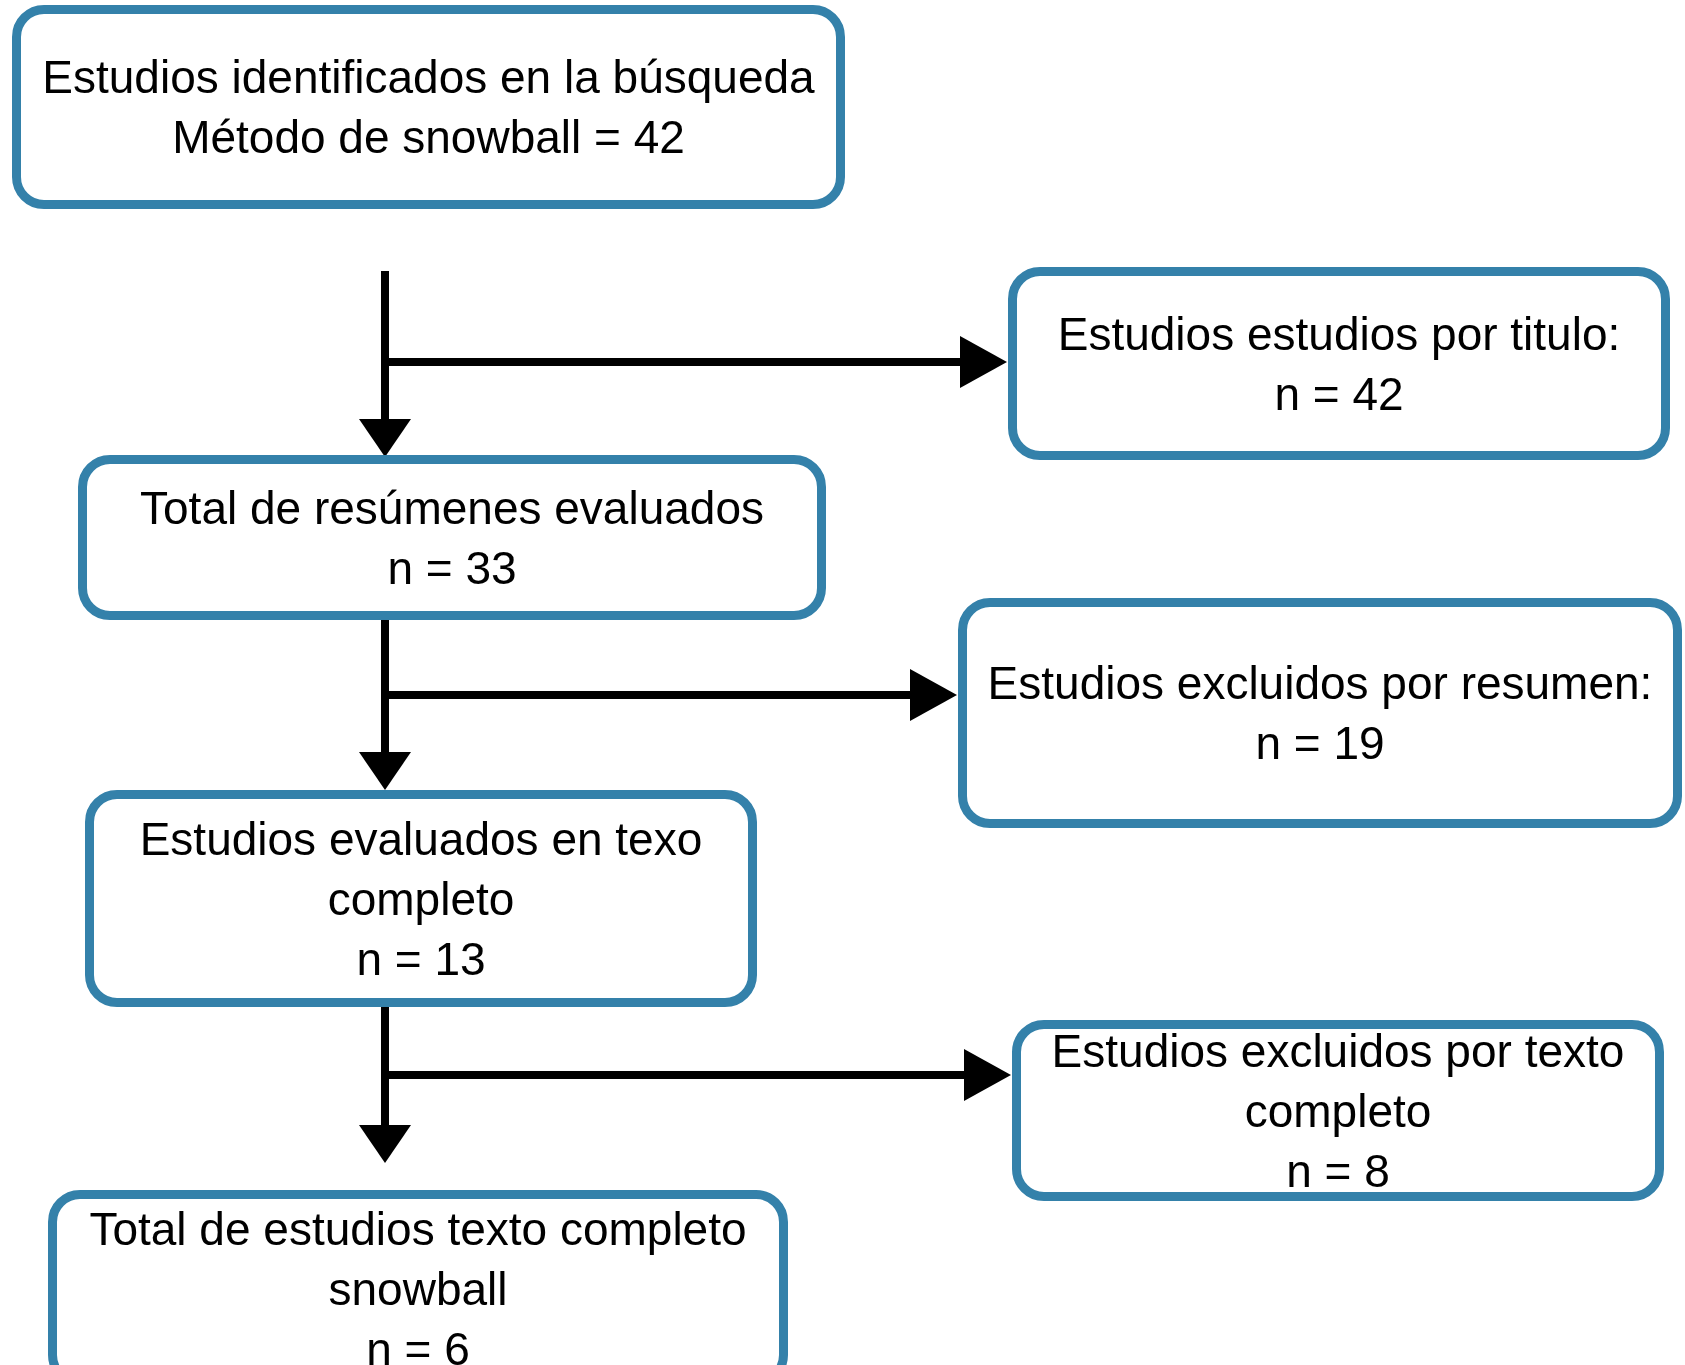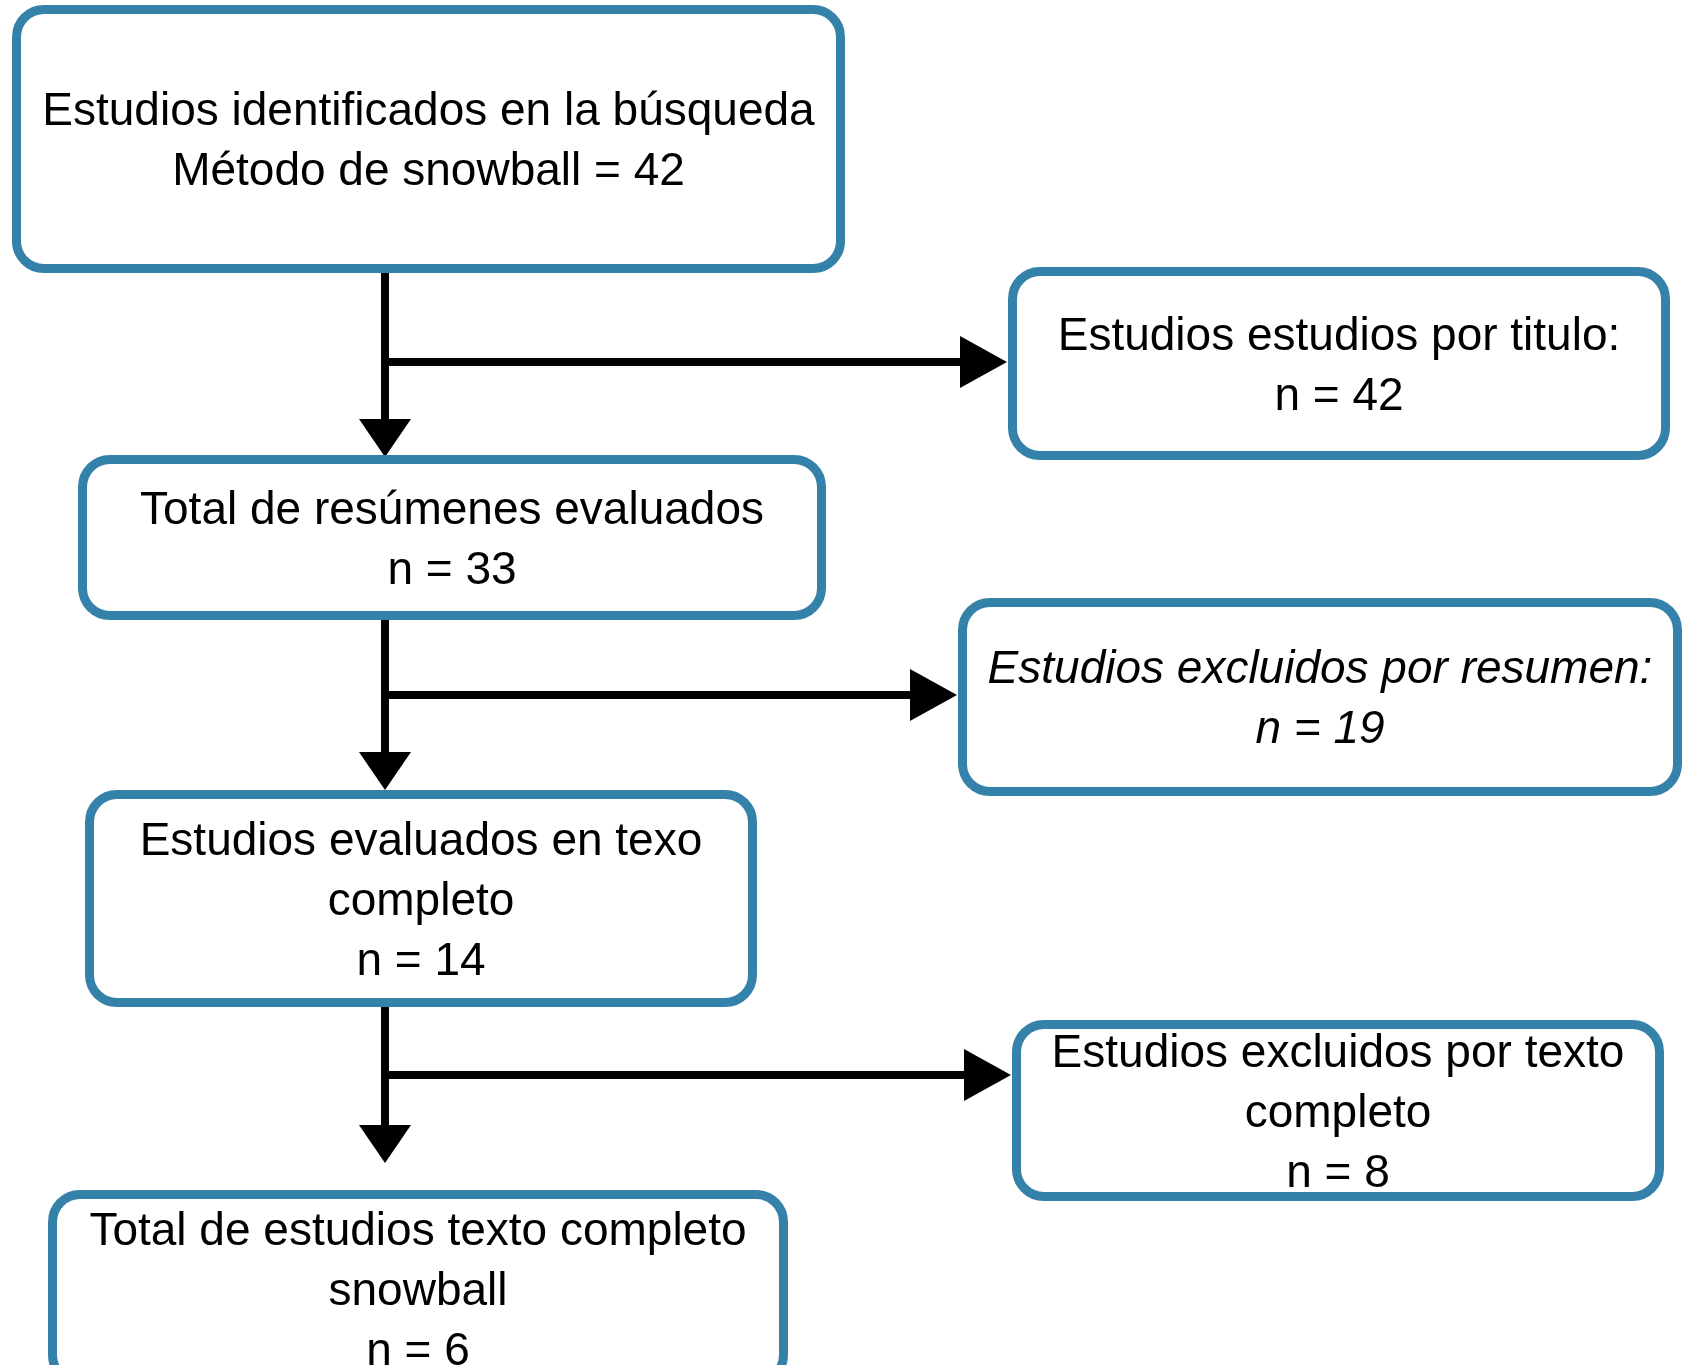--- a/index.html
+++ b/index.html
@@ -43,27 +43,27 @@
     align-items: center;
     text-align: center;
     font-size: 46px;
     line-height: 60px;
   }
   .node .ln {
     display: block;
     white-space: nowrap;
   }
   
-  .b1 { left: 12px;  top: 5px;    width: 833px; height: 268px; }
+  .b1 { left: 12px;  top: 5px;    width: 833px; height: 204px; }
   .b2 { left: 78px;  top: 455px;  width: 748px; height: 165px; }
   .b3 { left: 85px;  top: 790px;  width: 672px; height: 217px; }
   .b4 { left: 48px;  top: 1163px; width: 740px; height: 197px; margin-top: 27px; }
   
   .r1 { left: 1008px; top: 267px;  width: 662px; height: 193px; }
-  .r2 { left: 958px;  top: 598px;  width: 724px; height: 198px; font-style: italic; }
+  .r2 { left: 958px;  top: 598px;  width: 724px; height: 230px; }
   .r3 { left: 1012px; top: 1020px; width: 652px; height: 181px; }
 </style>
 </head>
 <body>
 
 <div class="canvas">
 
   <svg class="connectors" viewBox="0 0 1685 1365" xmlns="http://www.w3.org/2000/svg">
 
     <line x1="385" y1="271" x2="385" y2="422"></line>
@@ -101,21 +101,21 @@
   </div>
 
   <div class="node r2">
     <span class="ln">Estudios excluidos por resumen:</span>
     <span class="ln">n = 19</span>
   </div>
 
   <div class="node b3">
     <span class="ln">Estudios evaluados en texo</span>
     <span class="ln">completo</span>
-    <span class="ln">n = 14</span>
+    <span class="ln">n = 13</span>
   </div>
 
   <div class="node r3">
     <span class="ln">Estudios excluidos por texto</span>
     <span class="ln">completo</span>
     <span class="ln">n = 8</span>
   </div>
 
   <div class="node b4">
     <span class="ln">Total de estudios texto completo</span>

